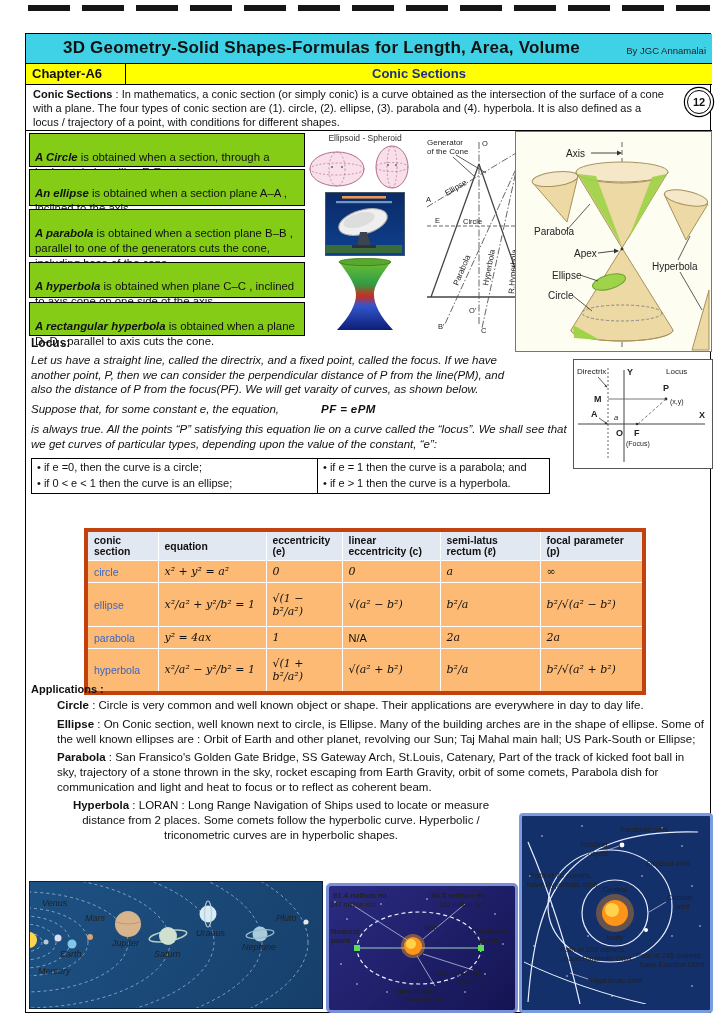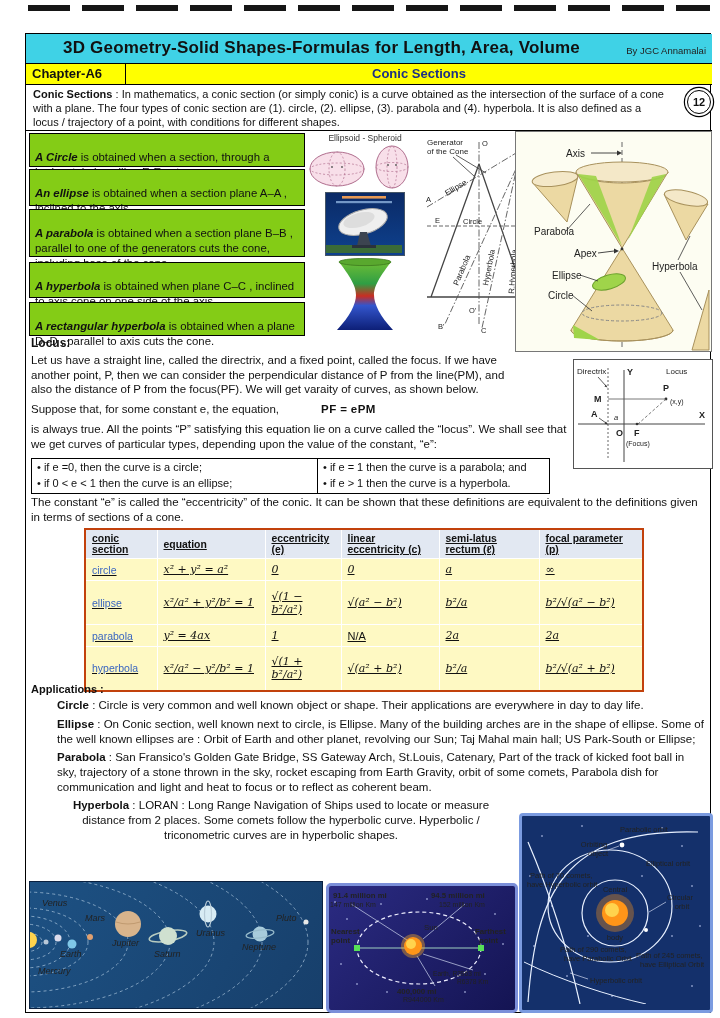--- a/index.html
+++ b/index.html
@@ -25,31 +25,31 @@
   .defbox{position:absolute;left:3px;width:276px;border:1.5px solid #000;box-sizing:border-box;background:#84cc16;font-size:11.4px;line-height:1.32;padding:16px 5px;}
   .midcol{position:absolute;left:282px;top:2px;width:114px;}
   .ellipsoid-lab{font-size:8.5px;text-align:center;color:#333;}
   .dishbox{width:78px;margin:3px auto 0 auto;height:62px;background:linear-gradient(#0b2a66,#0e418e);position:relative;overflow:hidden;border:1px solid #456;}
   .hypwrap{width:64px;margin:2px auto 0 auto;}
   .linediag{position:absolute;left:399px;top:3px;width:110px;height:200px;}
   .conebox{position:absolute;left:489px;top:0;width:197px;height:221px;border:1px solid #777;background:#fdfdf2;box-sizing:border-box;}
   
   .locus{left:5px;top:302px;width:548px;font-size:11.5px;line-height:1.3;}
   .locus h4{margin:0 0 1px 0;font-size:12px;}
-  .locus p{margin:0 0 5px 0;}
+  .locus p{margin:0 0 5px 0;font-style:italic;}
   .locus .p1{width:476px;}
   .locus .eq{margin-left:42px;letter-spacing:.4px;}
   .locusdiag{left:547px;top:325px;width:140px;height:110px;border:1px solid #555;background:#fff;box-sizing:border-box;}
   .conds{left:5px;top:424px;width:519px;display:flex;font-size:11px;line-height:1.45;}
   .conds>div{border:1.6px solid #000;box-sizing:border-box;padding:1px 5px;background:#fff;}
   .conds .cl{width:287px;}
   .conds .cr{width:232px;border-left:none;}
   .note{left:5px;top:461px;width:674px;font-size:11.5px;line-height:1.3;}
   
-  .ctable{left:58px;top:494px;border-collapse:collapse;background:#fef9c3;border:2px solid #c2410c;font-size:11px;text-decoration:underline;}
+  .ctable{left:58px;top:494px;border-collapse:collapse;background:#fdba74;border:4px solid #c2410c;font-size:11px;}
   .ctable th{background:#e2e8f2;font-size:10.4px;text-align:left;padding:3px 6px;border:1px solid #fff;}
   .ctable td{padding:2px 6px;border:1px solid #fff;vertical-align:middle;}
   .ctable td.cname{color:#3a66c0;font-size:10.5px;}
   .math{font-family:"DejaVu Serif",serif;font-style:italic;font-size:11px;}
   .rh1{height:22px;} .rh2{height:44px;}
   
   .apps{left:3px;top:648px;width:682px;font-size:11.5px;line-height:1.28;}
   .apps h4{margin:0 0 2px 2px;font-size:11px;}
   .apps p{margin:0 0 4px 28px;width:648px;}
   .apps p.narrow{width:448px;text-align:center;}
@@ -241,21 +241,20 @@
     <div class="abs conds">
       <div class="cl">
         <div>• if  e =0,  then the curve is a circle;</div>
         <div>• if 0 &lt; e &lt; 1 then the curve is an ellipse;</div>
       </div>
       <div class="cr">
         <div>• if e = 1 then the curve is a parabola; and</div>
         <div>• if e &gt; 1 then the curve is a hyperbola.</div>
       </div>
     </div>
-    <div class="abs note">The constant “e” is called the “eccentricity” of the conic. It can be shown that these definitions are equivalent to the definitions given in terms of sections of a cone.</div>
 
     <table class="abs ctable">
       <colgroup>
           <col style="width:72px">
           <col style="width:108px">
           <col style="width:76px">
           <col style="width:98px">
           <col style="width:100px">
           <col style="width:104px">
         </colgroup>

